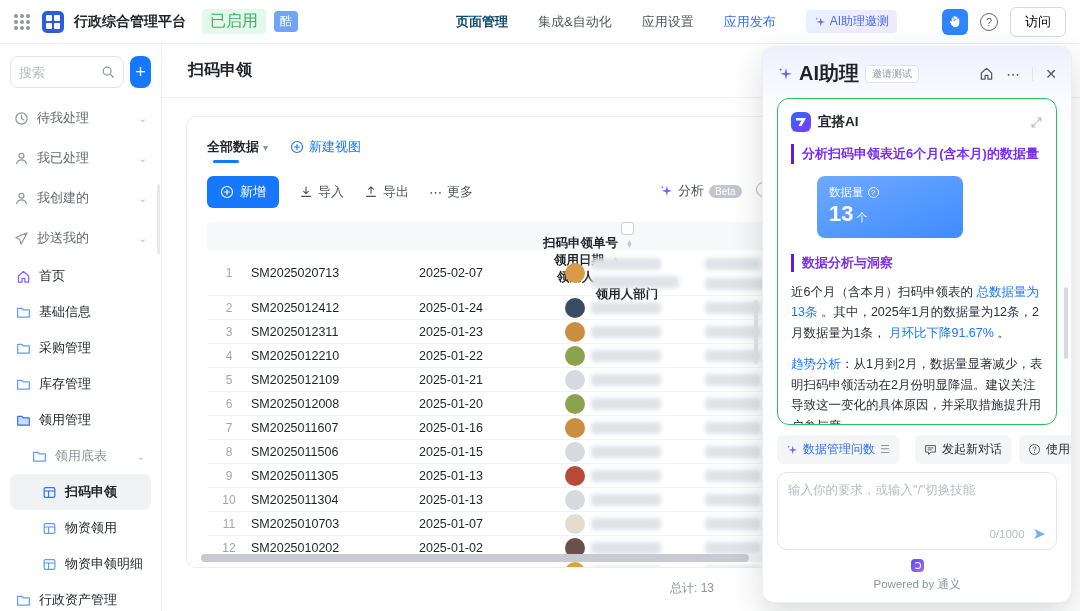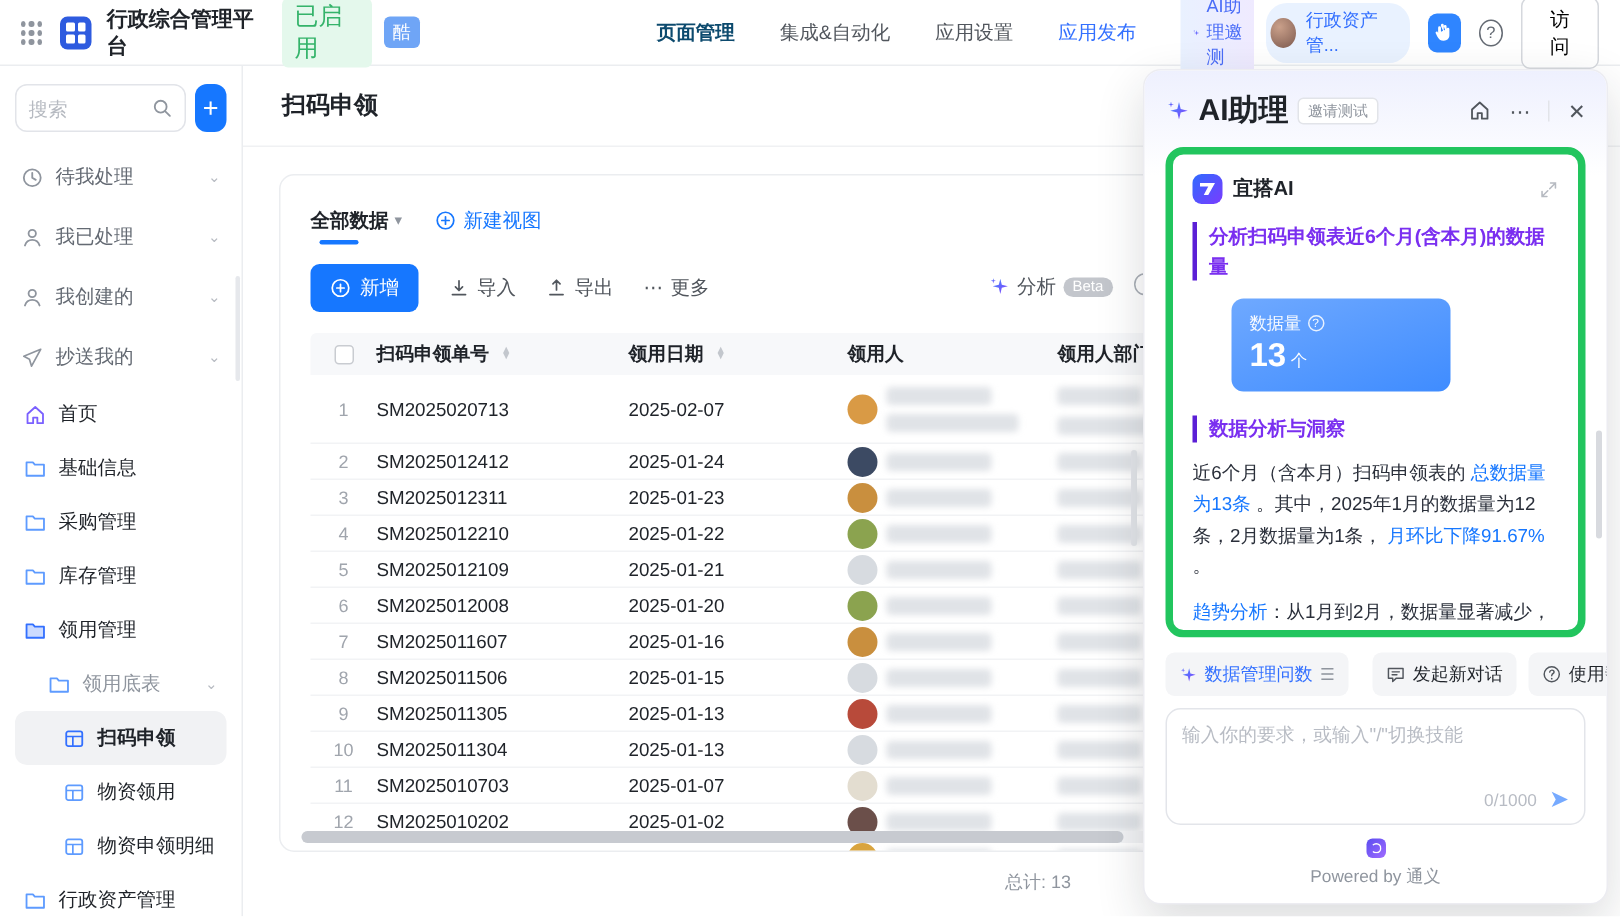--- a/index.html
+++ b/index.html
@@ -64,21 +64,21 @@
   .toolbar { position:relative; display:flex; align-items:center; gap:20px; margin-top:15px; height:32px; }
   .btn-primary { display:flex; align-items:center; gap:6px; background:#1677ff; color:#fff; border:none; border-radius:6px; padding:7px 13px; font-size:13px; cursor:pointer; font-family:inherit; }
   .tool-link { display:flex; align-items:center; gap:5px; color:#51565d; cursor:pointer; }
   .toolbar-right { position:absolute; left:452px; top:6px; display:flex; align-items:flex-start; gap:14px; }
   .analyze { display:flex; align-items:center; gap:5px; color:#51565d; cursor:pointer; }
   .beta-pill { background:#c3c6cc; color:#fff; font-size:10px; border-radius:8px; padding:1px 6px; }
   .tool-circ { width:15px; height:15px; border:1.5px solid #a9aeb6; border-radius:50%; }
 
   
   .tbl { margin-top:14px; font-size:12.5px; }
-  .thead { display:flex; background:#f7f8fa; border-radius:4px 4px 0 0; height:28px; align-items:center; color:#1f2329; font-weight:bold; }
+  .thead { display:flex; background:#f7f8fa; border-radius:4px 4px 0 0; height:28px; align-items:center; color:#1f2329; font-weight:bold;flex-direction:column; }
   .trow { display:flex; align-items:center; height:24px; border-bottom:1px solid #f2f3f5; }
   .trow.tall { height:46px; }
   .td,.th { display:flex; align-items:center; gap:6px; }
   .c-sel { width:44px; justify-content:center; }
   .c-order { width:168px; }
   .c-date { width:146px; }
   .c-person { width:140px; }
   .c-dept { flex:1; }
   .cbx { width:13px; height:13px; border:1.5px solid #c9ccd1; border-radius:3px; background:#fff; cursor:pointer; }
   .rownum { color:#a0a5ad; font-size:12px; }
@@ -96,21 +96,21 @@
   
   .ai-panel { position:absolute; top:46px; right:8px; width:310px; bottom:8px; background:#fff; border:1px solid #ececf1; border-radius:12px; box-shadow:0 12px 32px rgba(31,35,41,.16); z-index:10; display:flex; flex-direction:column; overflow:hidden; }
   .ai-panel::before { content:""; position:absolute; left:0; top:0; right:0; height:70px; background:linear-gradient(180deg,#eef0fe,rgba(255,255,255,0)); pointer-events:none; }
   .ai-hdr { position:relative; display:flex; align-items:center; gap:6px; padding:13px 14px 9px; }
   .ai-title { font-size:20px; font-weight:bold; }
   .ai-beta { border:1px solid #e2e4e9; border-radius:4px; padding:1px 6px; font-size:10px; color:#8f959e; background:#fff; }
   .ai-hdr-icons { margin-left:auto; display:flex; align-items:center; gap:12px; color:#51565d; }
   .ai-hdr-icons .divider { width:1px; height:14px; background:#e2e4e9; }
   .ai-hdr-icons .tico { cursor:pointer; font-size:14px; line-height:1; }
   .ai-body { flex:1; padding:2px 14px 0; overflow:hidden; position:relative; }
-  .msg-card { border:5px solid #22c55e; border-radius:12px; padding:13px 13px 10px; height:100%; overflow:hidden; background:#fff; }
+  .msg-card { border:1px solid #22c55e; border-radius:12px; padding:13px 13px 10px; height:100%; overflow:hidden; background:#fff; }
   .brand-row { display:flex; align-items:center; gap:7px; }
   .brand-logo { width:20px; height:20px; border-radius:6px; background:linear-gradient(135deg,#2f6bff,#7a3bff); position:relative; flex:none; }
   .brand-logo::after { content:""; position:absolute; left:5px; top:6px; width:10px; height:8px; background:#fff; clip-path:polygon(0 0,100% 0,55% 100%,25% 100%,55% 30%,0 30%); }
   .brand-name { font-weight:bold; font-size:13.5px; }
   .expand-ico { margin-left:auto; color:#b6bac1; cursor:pointer; }
   .q-title { margin-top:12px; border-left:3px solid #5b1fd6; padding-left:8px; color:#7a2ff0; font-weight:bold; font-size:13px; line-height:1.5; }
   .stat-card { margin:12px 0 0 26px; width:146px; height:62px; border-radius:8px; background:linear-gradient(160deg,#6fa9ff,#3f8cff); color:#fff; padding:9px 12px; }
   .stat-label { font-size:11.5px; opacity:.95; display:flex; align-items:center; gap:4px; }
   .stat-q { width:11px; height:11px; border:1px solid rgba(255,255,255,.9); border-radius:50%; font-size:8px; display:flex; align-items:center; justify-content:center; }
   .stat-val { margin-top:2px; font-size:22px; font-weight:bold; line-height:1.1; }
@@ -240,24 +240,20 @@
       <span class="tab accent">应用发布</span>
       <span class="ai-nav-badge">
         <svg class="sic" width="12" height="12" viewBox="0 0 24 24" fill="url(#gAI)">
             <use href="#i-spark"></use>
           </svg>
         <span>AI助理邀测</span>
       </span>
     </nav>
 
     <div class="hdr-right">
-      <div class="user-pill">
-        <span class="ava"></span>
-        <span>行政资产管...</span>
-      </div>
       <div class="widget-btn">
         <svg class="sic" width="15" height="15" viewBox="0 0 16 16">
             <use href="#i-hand"></use>
           </svg>
       </div>
       <div class="help-circ">?</div>
       <button class="visit-btn">访问</button>
     </div>
   </header>
 

